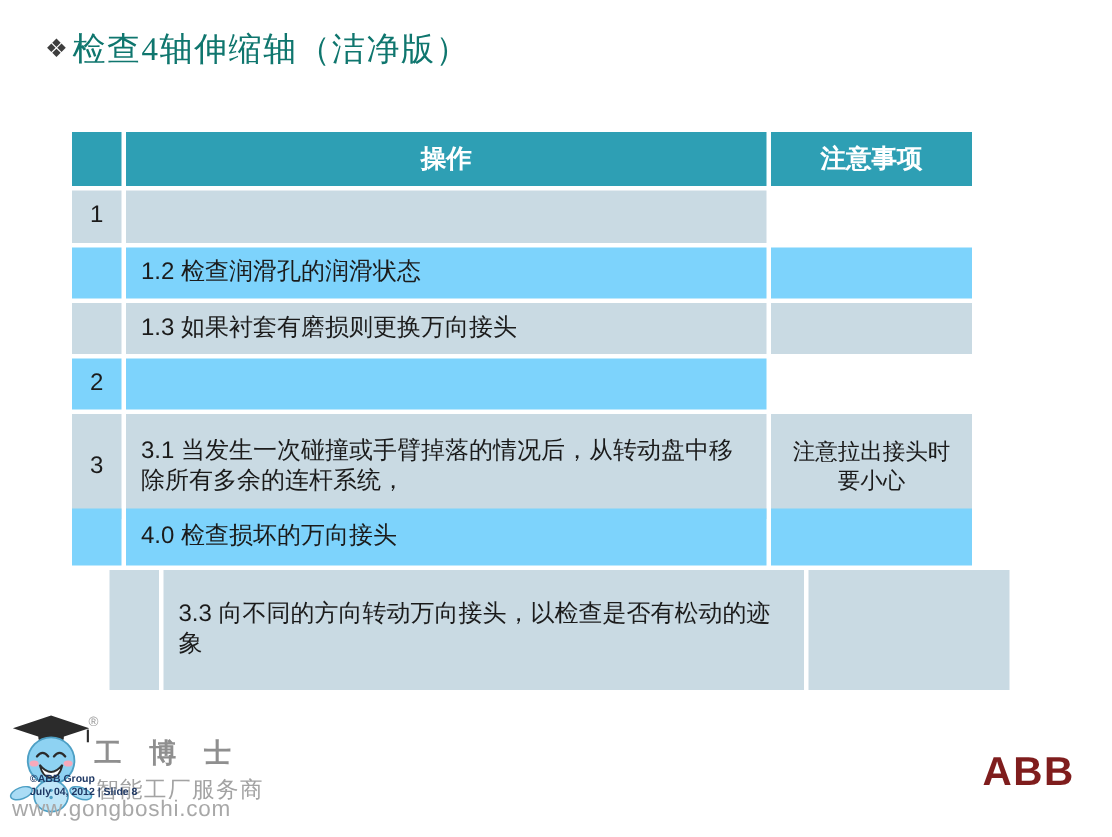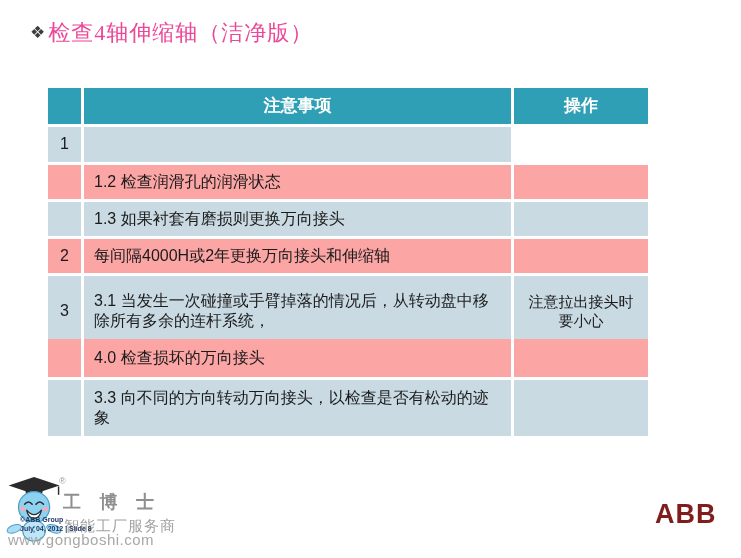--- a/index.html
+++ b/index.html
@@ -4,39 +4,39 @@
 <style>
   * { margin:0; padding:0; box-sizing:border-box; }
   html,body { width:741px; height:558px; background:#ffffff; overflow:hidden;
               font-family:"Liberation Sans","DejaVu Sans",sans-serif; }
   .slide { position:relative; width:741px; height:558px; background:#ffffff; }
 
   
   .title { position:absolute; left:30px; top:18px; font-size:22px; white-space:nowrap;
            font-family:"Liberation Serif","DejaVu Serif",serif; }
   .title .bullet { color:#3e3e3e; font-size:17px; margin-right:3px; vertical-align:2px; }
-  .title .title-text { color:#ec4899; letter-spacing:1px; }
+  .title .title-text { color:#0f766e; letter-spacing:1px; }
 
   
   .mtable { position:absolute; left:48px; top:88px; width:600px; }
   .trow { display:grid; grid-template-columns:33px 427px 134px; column-gap:3px; margin-bottom:3px; }
   .cell { display:flex; align-items:center; font-size:16px; color:#1b1b1b; line-height:1.28; }
   .cell.num  { justify-content:center; }
   .cell.op   { justify-content:flex-start; padding:4px 8px 4px 10px; }
   .cell.note { justify-content:center; text-align:center; padding:16px 10px; font-size:15px; }
   .head .cell { background:#2e9fb4; color:#ffffff; font-weight:bold; font-size:17px;
                 justify-content:center; padding:0; }
   .dark  .cell { background:#c9dae3; }
-  .light .cell { background:#fca5a5; }
+  .light .cell { background:#7dd3fc; }
   .h-head { height:36px; }
   .h-a { height:35px; }
   .h-b { height:34px; }
   .h-c { height:60px; }
   .h-d { height:38px; }
-  .h-e { height:56px; }
+  .h-e { height:80px;margin-left:25px; }
 
   
   .mascot { position:absolute; left:6px; top:476px; width:58px; height:66px; }
   .reg-mark { position:absolute; left:59px; top:476px; font-size:9px; color:#9a9a9a; }
   .brand-name { position:absolute; left:63px; top:490px; font-size:18px; color:#8f8f8f;
                 letter-spacing:7px; font-family:"Liberation Serif","DejaVu Serif",serif; font-weight:bold; }
   .brand-tagline { position:absolute; left:64px; top:517px; font-size:15px; color:#a3a3a3; letter-spacing:1px; }
   .brand-url { position:absolute; left:8px; top:531px; font-size:15px; color:#a8a8a8; letter-spacing:0.5px; }
   .slide-meta { position:absolute; left:20px; top:515px; color:#1f3864; font-size:7px;
                 line-height:9px; font-weight:bold; white-space:nowrap; }
@@ -52,22 +52,22 @@
 <div class="slide">
 
   <div class="title">
     <span class="bullet">❖</span><span class="title-text">检查4轴伸缩轴（洁净版）</span>
   </div>
 
   <div class="mtable">
 
     <div class="trow head h-head">
       <div class="cell num"></div>
+      <div class="cell">操作</div>
       <div class="cell">注意事项</div>
-      <div class="cell">操作</div>
     </div>
 
     <div class="trow dark h-a">
       <div class="cell num">1</div>
       <div class="cell note"></div>
     </div>
 
     <div class="trow light h-b">
       <div class="cell num"></div>
       <div class="cell op">1.2 检查润滑孔的润滑状态</div>
@@ -75,21 +75,20 @@
     </div>
 
     <div class="trow dark h-b">
       <div class="cell num"></div>
       <div class="cell op">1.3 如果衬套有磨损则更换万向接头</div>
       <div class="cell note"></div>
     </div>
 
     <div class="trow light h-b">
       <div class="cell num">2</div>
-      <div class="cell op">每间隔4000H或2年更换万向接头和伸缩轴</div>
       <div class="cell note"></div>
     </div>
 
     <div class="trow dark h-c">
       <div class="cell num">3</div>
       <div class="cell op">3.1 当发生一次碰撞或手臂掉落的情况后，从转动盘中移除所有多余的连杆系统，</div>
       <div class="cell note">注意拉出接头时要小心</div>
     </div>
 
     <div class="trow light h-d">

